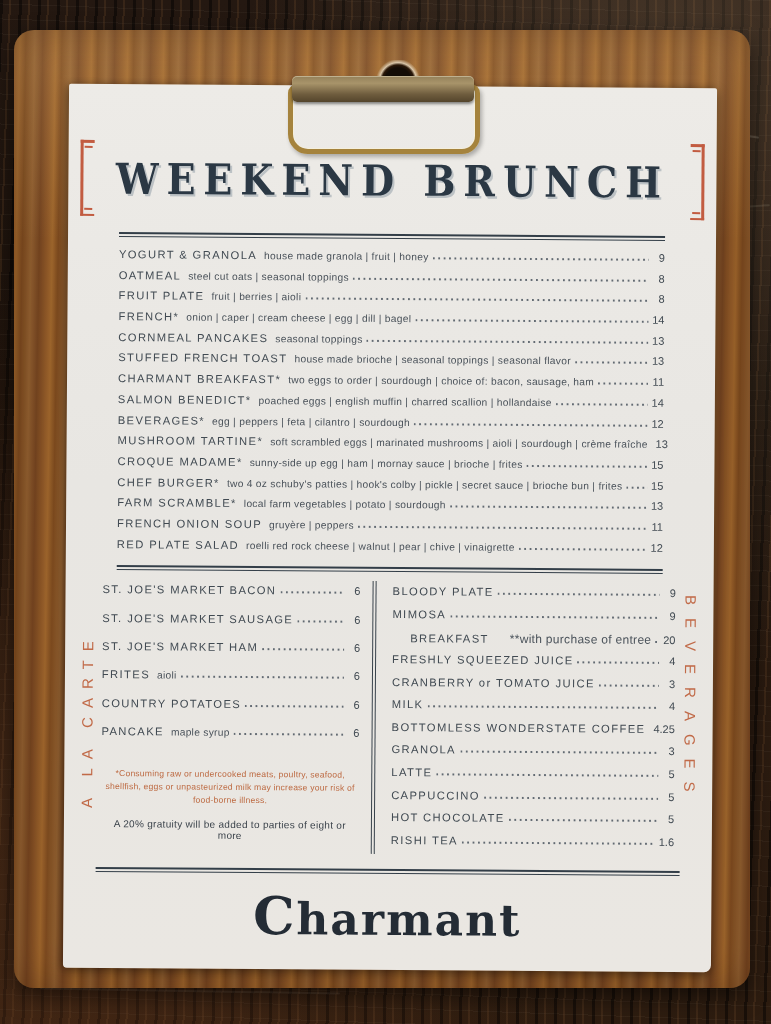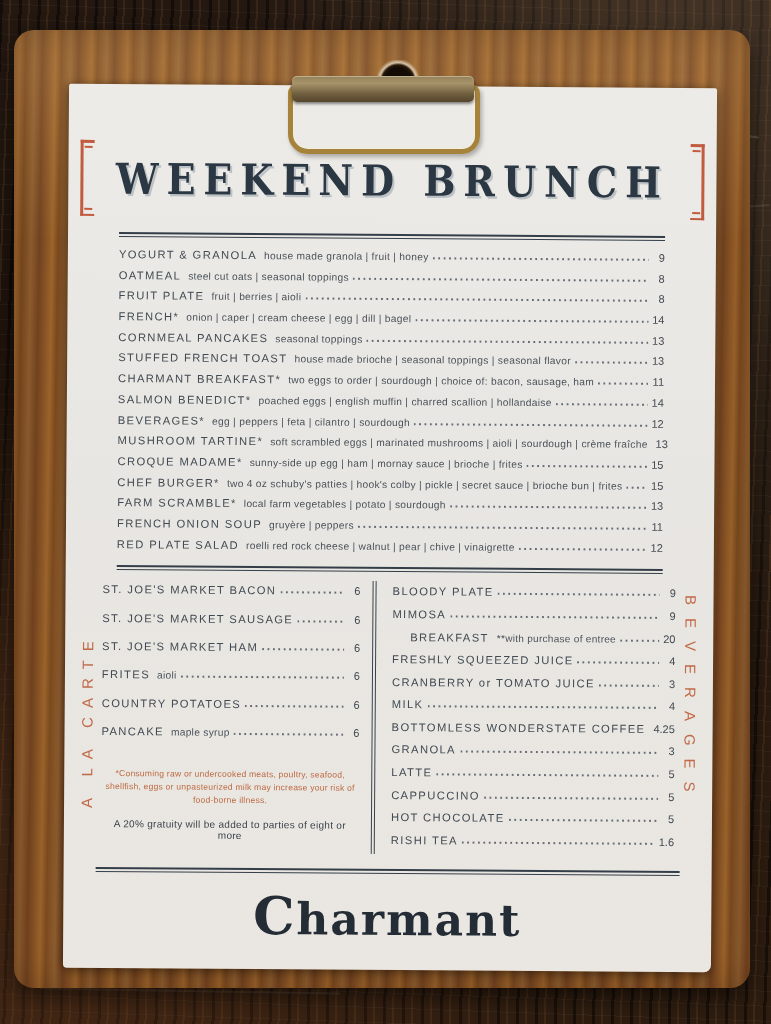--- a/index.html
+++ b/index.html
@@ -97,21 +97,21 @@
   .vert-label.right { width:28px; writing-mode:vertical-rl; letter-spacing:13px;
     padding-top:14px; }
   .col { flex:1; padding-top:6px; }
   .col-left  { padding-right:10px; }
   .col-right { padding-left:14px; padding-right:4px; }
   .col-divider { width:5px; border-left:1.5px solid #39434c; border-right:1.5px solid #39434c;
     margin:2px 2px 6px; }
   .alacarte-list .row { display:flex; align-items:baseline; height:28.4px; white-space:nowrap; }
   .bev-list .row { display:flex; align-items:baseline; height:22.6px; white-space:nowrap; }
   .bev-list .row.indent { padding-left:18px; }
-  .bev-list .item-desc { font-size:10px; margin-left:8px; }
+  .bev-list .item-desc { font-size:12px; margin-left:21px; }
 
   .disclaimer { margin:13px auto 0; width:258px; text-align:center;
     font-size:8.6px; line-height:1.55; color:#bd6a42; letter-spacing:0.2px; }
   .gratuity { margin:11px auto 0; text-align:center; font-size:10px; color:#3b434b;
     letter-spacing:0.3px; }
 
   
   .logo { margin-top:12px; text-align:center; font-family:"DejaVu Serif", serif;
     font-weight:bold; font-size:44px; letter-spacing:2px; color:#242c35; }
   .logo::first-letter { font-size:52px; }

